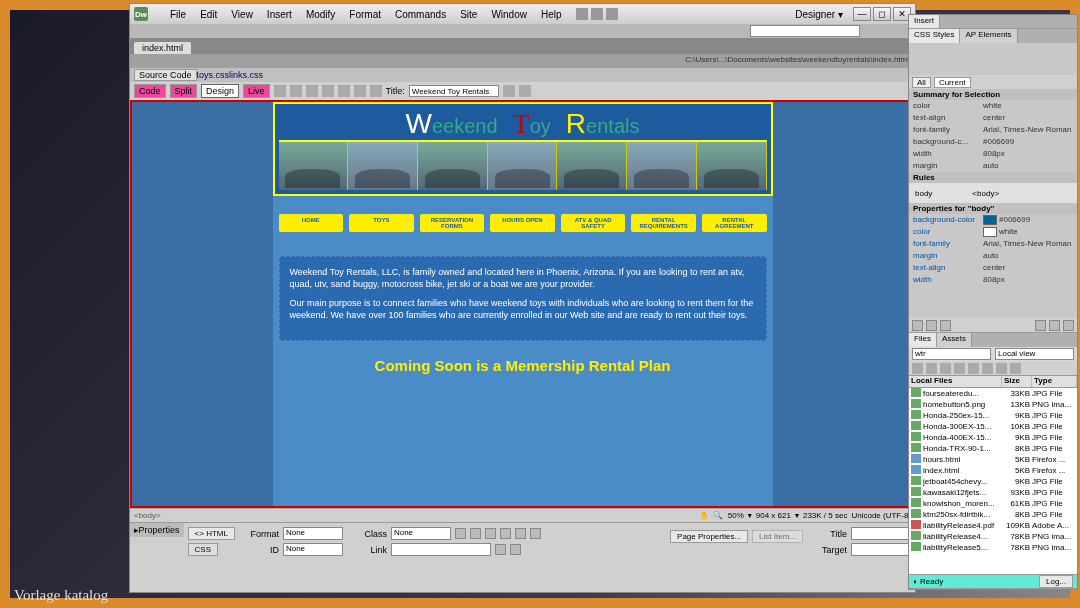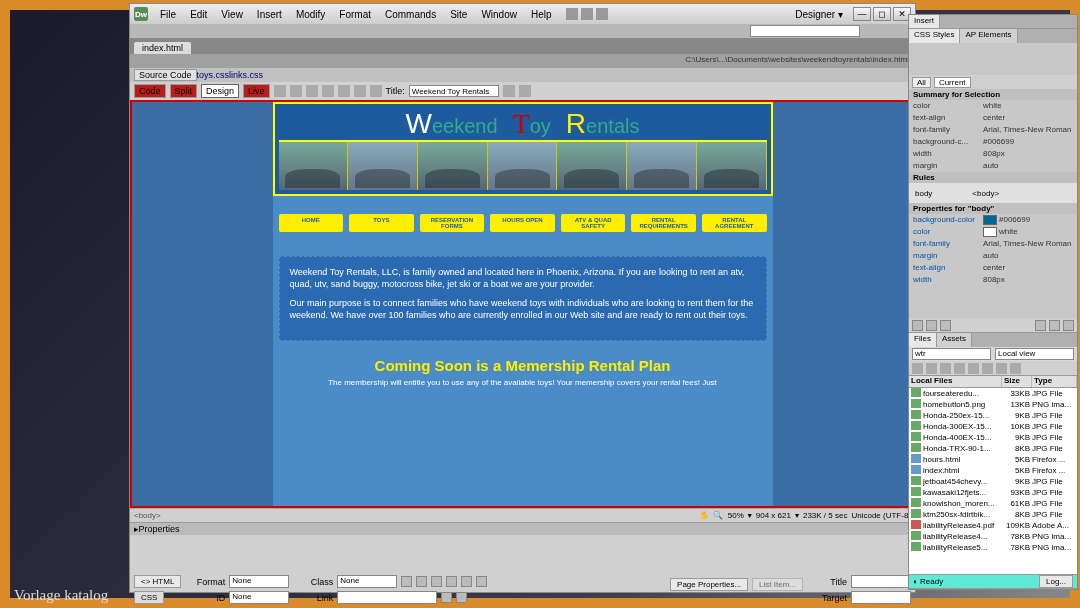--- a/index.html
+++ b/index.html
@@ -1,38 +1,38 @@
 <!DOCTYPE html>
 <html><head>
 <meta charset="utf-8">
 <style>
 * { margin:0; padding:0; box-sizing:border-box; font-family:Tahoma,Arial,sans-serif; }
 body { width:1080px; height:608px; background:#d98a2b; overflow:hidden; position:relative; }
 .bg-photo { position:absolute; top:10px; left:10px; right:10px; bottom:10px; background:linear-gradient(135deg,#1a1a2a 0%,#2a2a3a 40%,#3a3a4a 70%,#888 100%); }
 .app-frame { position:absolute; top:3px; left:129px; width:787px; height:590px; background:#c5c5c5; border:1px solid #888; display:flex; flex-direction:column; font-size:10px; }
 .titlebar { height:20px; background:linear-gradient(#eee,#ccc); display:flex; align-items:center; padding:0 4px; }
-.app-icon { width:14px; height:14px; background:#5a8c5a; margin-right:6px; border-radius:2px; display:flex; align-items:center; justify-content:center; color:#fff; font-size:8px; font-weight:bold; }
+.app-icon { width:14px; height:14px; background:#5a8c5a; margin-right:16px; border-radius:2px; display:flex; align-items:center; justify-content:center; color:#fff; font-size:8px; font-weight:bold; }
 .menubar { display:flex; gap:2px; flex:1;text-align:center; }
 .menubar span { padding:1px 6px; font-size:10px; cursor:default; }
 .layout-icons { display:flex; gap:3px; margin-left:8px; }
 .layout-icons i { width:12px; height:12px; background:#999; display:inline-block; }
 .spacer { flex:1; }
 .designer-drop { font-size:10px; padding:1px 4px; }
 .winctl { display:flex; gap:2px; margin-left:6px; }
 .winctl div { width:18px; height:14px; background:linear-gradient(#f8f8f8,#ccc); border:1px solid #888; font-size:9px; display:flex; align-items:center; justify-content:center; }
 .search-row { height:14px; background:#b8b8b8; display:flex; align-items:center; }
 .search-box { width:110px; height:12px; background:#fff; border:1px solid #888; margin-left:620px; }
 .doc-tabs { height:16px; background:#888; display:flex; align-items:end; padding-left:4px; }
 .doc-tab { background:#ddd; padding:1px 8px; font-size:9px; border-radius:2px 2px 0 0; }
 .path-bar { height:14px; background:#a0a0a0; font-size:8px; color:#333; padding:1px 6px; text-align:right; }
 .source-row { height:14px; background:#c0c0c0; display:flex; align-items:center; padding:0 4px; font-size:9px; }
 .src-btn { background:#e0e0e0; padding:0 4px; border:1px solid #999; }
 .src-link { color:#006; }
 .toolbar-row { height:18px; background:#d0d0d0; display:flex; align-items:center; gap:4px; padding:0 4px; font-size:9px; }
-.view-btn { background:#b91c1c; padding:1px 4px; border:1px solid #999; }
+.view-btn { background:#ec4899; padding:1px 4px; border:1px solid #999; }
 .view-btn.active { background:#fff; border-color:#666; }
 .tb-icon { width:12px; height:12px; background:#aaa; }
 .title-field { width:90px; height:12px; background:#fff; border:1px solid #888; font-size:8px; padding:0 2px; }
 .main-area { flex:1; display:flex; overflow:hidden; }
 .design-view { flex:1; background:#3a6ea5; overflow:hidden; position:relative; border:2px solid #c00; }
 .design-inner { margin:0 auto; width:500px; height:100%; background:#4a8cc7; position:relative; }
 .hdr-band { background:#1e5a9e; padding:4px; border:2px solid #ff0; }
 .brand { text-align:center; font-family:'Times New Roman',serif; font-size:20px; }
 .brand .w { color:#fff; font-size:28px; }
 .brand .t { color:#c00; font-size:28px; font-family:'Times New Roman',serif; }
@@ -43,24 +43,24 @@
 .thumb::after { content:''; position:absolute; bottom:2px; left:10%; right:10%; height:40%; background:rgba(0,0,0,.3); border-radius:40% 40% 0 0; }
 .nav-row { display:flex; justify-content:space-around; padding:18px 6px; gap:6px; }
 .nav-btn { background:#ffee00; color:#1e5a9e; font-size:6px; font-weight:bold; text-align:center; padding:3px 2px; border-radius:2px; flex:1; }
 .body-box { margin:6px; padding:10px; background:#2a6ab0; color:#fff; font-size:9px; line-height:1.3; border:1px dashed #fff3; }
 .body-box p { margin-bottom:8px; }
 .soon { color:#ffee00; font-size:15px; font-weight:bold; text-align:center; margin:16px 6px 4px; }
 .soon-sub { color:#fff; font-size:8px; text-align:center; padding:0 8px; }
 .status-strip { height:14px; background:#d0d0d0; display:flex; align-items:center; font-size:8px; padding:0 4px; gap:6px; border-top:1px solid #aaa; }
 .status-strip .tag { color:#555; }
 .status-strip .r { margin-left:auto; display:flex; gap:4px; }
-.props-panel { height:70px; background:#d0d0d0; border-top:1px solid #999; display:flex; flex-direction:column; }
+.props-panel { height:70px; background:#d0d0d0; border-top:1px solid #999; display:flex; flex-direction:row; }
 .props-title { height:14px; background:#bbb; font-size:9px; padding:1px 4px; display:flex; align-items:center; }
 .props-title::before { content:'▸ '; }
-.props-body { flex:1; display:flex; gap:10px; padding:4px; font-size:9px;margin-top:36px; }
+.props-body { flex:1; display:flex; gap:10px; padding:4px; font-size:9px; }
 .props-col { display:flex; flex-direction:column; gap:3px; }
 .props-row { display:flex; gap:4px; align-items:center; }
 .props-row label { width:34px; text-align:right; }
 .props-sel { width:60px; height:13px; background:#fff; border:1px solid #888; font-size:8px; padding:0 2px; }
 .mini-icon { width:11px; height:11px; background:#bbb; border:1px solid #888; }
 .pp-btn { background:#e8e8e8; border:1px solid #999; padding:1px 6px; font-size:8px; }
 
 .side-area { position:absolute; top:14px; right:2px; width:170px; height:576px; background:#c8c8c8; border:1px solid #888; display:flex; flex-direction:column; font-size:9px; }
 .panel { border-bottom:1px solid #999; display:flex; flex-direction:column; }
 .panel-tabs { display:flex; height:14px; background:#b0b0b0; }
@@ -186,21 +186,20 @@
           <div class="nav-btn">HOURS OPEN</div>
           <div class="nav-btn">ATV &amp; QUAD SAFETY</div>
           <div class="nav-btn">RENTAL REQUIREMENTS</div>
           <div class="nav-btn">RENTAL AGREEMENT</div>
         </div>
         <div class="body-box">
           <p>Weekend Toy Rentals, LLC, is family owned and located here in Phoenix, Arizona. If you are looking to rent an atv, quad, utv, sand buggy, motocross bike, jet ski or a boat we are your provider.</p>
           <p>Our main purpose is to connect families who have weekend toys with individuals who are looking to rent them for the weekend. We have over 100 families who are currently enrolled in our Web site and are ready to rent out their toys.</p>
         </div>
         <div class="soon">Coming Soon is a Memership Rental Plan</div>
-        <div class="soon-sub">The membership will entitle you to use any of the available toys! Your memership covers your rental fees! Just</div>
       </div>
     </div>
   </div>
 
   <div class="status-strip">
     <span class="tag">&lt;body&gt;</span>
     <span class="r">
       <span>✋</span>
       <span>🔍</span>
       <span>50%</span>

